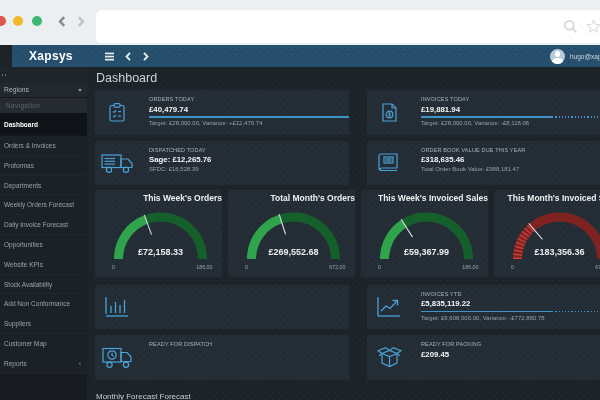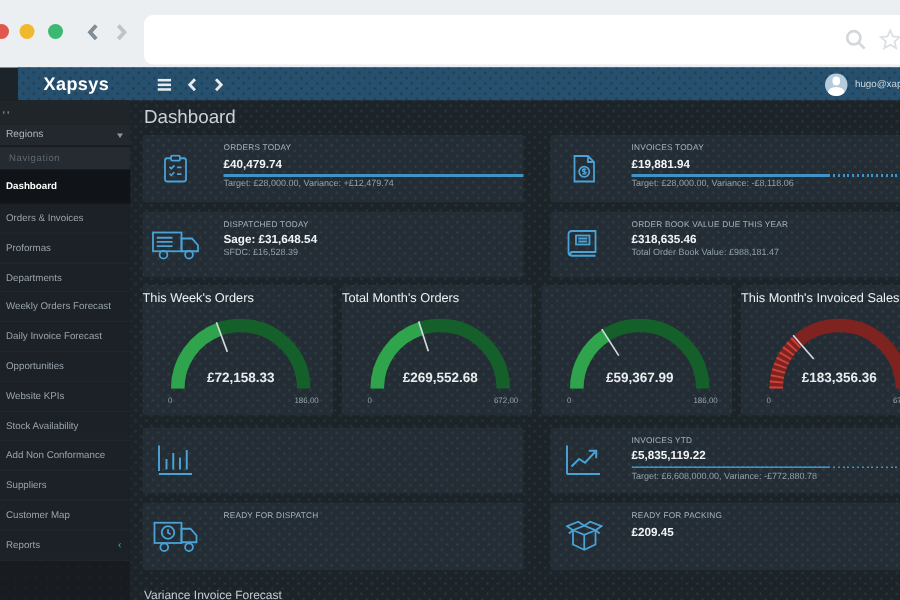--- a/index.html
+++ b/index.html
@@ -79,22 +79,22 @@
   .kpi-underline.partial { background-image:
       linear-gradient(to right, #3f93c7 0, #3f93c7 66%, rgba(0,0,0,0) 66%),
       repeating-linear-gradient(to right, #3f93c7 0, #3f93c7 1.3px, rgba(0,0,0,0) 1.3px, rgba(0,0,0,0) 3.2px); }
   .kpi-target { color:#93a1ab; font-size:6px; margin-top:2.5px; white-space:nowrap; }
   .kpi-sub { color:#93a1ab; font-size:6px; margin-top:2px; white-space:nowrap; }
 
   
   .gauge-row { position:absolute; left:8px; top:123px; width:526px; display:grid;
     grid-template-columns:repeat(4,127px); column-gap:6px; }
   .gauge-card { height:87px; position:relative; }
-  .gauge-title { position:absolute; left:0; top:3px; width:100%; text-align:left;
-    color:#eef1f3; font-size:8.5px; font-weight:normal; white-space:nowrap; overflow:hidden; }
+  .gauge-title { position:absolute; left:0; top:3px; width:100%; text-align:right;
+    color:#eef1f3; font-size:8.5px; font-weight:bold; white-space:nowrap; overflow:hidden; }
   .gauge-svg { position:absolute; left:0; top:0; }
 
   .section-heading { position:absolute; left:9px; top:324.5px; color:#c4ccd2; font-size:8px; }
 </style>
 </head>
 <body>
 
 <div class="chrome">
   <span class="tl-dot tl-red"></span>
   <span class="tl-dot tl-yellow"></span>
@@ -256,21 +256,21 @@
               <circle cx="8" cy="17.8" r="2.6"></circle>
               <circle cx="25" cy="17.8" r="2.6"></circle>
               <line x1="3.5" y1="6.5" x2="14" y2="6.5"></line>
               <line x1="3.5" y1="9.3" x2="14" y2="9.3"></line>
               <line x1="3.5" y1="12.1" x2="14" y2="12.1"></line>
             </g>
           </svg>
         </div>
     <div class="kpi-body">
       <div class="kpi-label">DISPATCHED TODAY</div>
-      <div class="kpi-value">Sage: £31,648.54</div>
+      <div class="kpi-value">Sage: £12,265.76</div>
 
       <div class="kpi-sub">SFDC: £16,528.39</div>
     </div>
   </div>
       <div class="card kpi">
     <div class="kpi-iconbox">
           <svg width="22" height="19" viewBox="0 0 22 19">
             <g fill="none" stroke="#4aa2d7" stroke-width="1.2">
               <path d="M3 17.5 c-1.2 0 -2 -0.8 -2 -2 V3 c0 -1.2 0.8 -2 2 -2 h16 v14 H3.2 c-1.2 0 -1.2 2.5 0 2.5 H19"></path>
               <rect x="6" y="4" width="9" height="6"></rect>
@@ -304,20 +304,21 @@
     <svg class="gauge-svg" width="127" height="87" viewBox="0 0 127 87">
           <path d="M 23.5 69 A 42 42 0 0 1 107.5 69" fill="none" stroke="#15602a" stroke-width="9"></path>
           <path d="M 23.5 69 A 42 42 0 0 1 52.66 29.01" fill="none" stroke="#30a44d" stroke-width="9"></path>
           <line x1="57.55" y1="44.24" x2="51.13" y2="24.25" stroke="#d3dade" stroke-width="1.1"></line>
           <text x="65.5" y="64.5" text-anchor="middle" font-size="9" font-weight="bold" fill="#e9edef" font-family="Liberation Sans, sans-serif">£269,552.68</text>
           <text x="17" y="78.5" font-size="5.3" fill="#9aa5ad" font-family="Liberation Sans, sans-serif">0</text>
           <text x="117.5" y="78.5" text-anchor="end" font-size="5.3" fill="#9aa5ad" font-family="Liberation Sans, sans-serif">672,00</text>
         </svg>
   </div>
       <div class="card gauge-card">
+    <div class="gauge-title">This Week's Invoiced Sales</div>
     <svg class="gauge-svg" width="127" height="87" viewBox="0 0 127 87">
           <path d="M 23.5 69 A 42 42 0 0 1 107.5 69" fill="none" stroke="#15602a" stroke-width="9"></path>
           <path d="M 23.5 69 A 42 42 0 0 1 42.9 33.6" fill="none" stroke="#30a44d" stroke-width="9"></path>
           <line x1="51.51" y1="47.08" x2="40.21" y2="29.38" stroke="#d3dade" stroke-width="1.1"></line>
           <text x="65.5" y="64.5" text-anchor="middle" font-size="9" font-weight="bold" fill="#e9edef" font-family="Liberation Sans, sans-serif">£59,367.99</text>
           <text x="17" y="78.5" font-size="5.3" fill="#9aa5ad" font-family="Liberation Sans, sans-serif">0</text>
           <text x="117.5" y="78.5" text-anchor="end" font-size="5.3" fill="#9aa5ad" font-family="Liberation Sans, sans-serif">186,00</text>
         </svg>
   </div>
       <div class="card gauge-card">
@@ -397,14 +398,14 @@
             </g>
           </svg>
         </div>
     <div class="kpi-body">
       <div class="kpi-label">READY FOR PACKING</div>
       <div class="kpi-value">£209.45</div>
 
     </div>
   </div>
     </div>
-  <div class="section-heading">Variance Invoice Forecast</div>
+  <div class="section-heading">Monthly Forecast Forecast</div>
 </div>
 
 </body></html>

